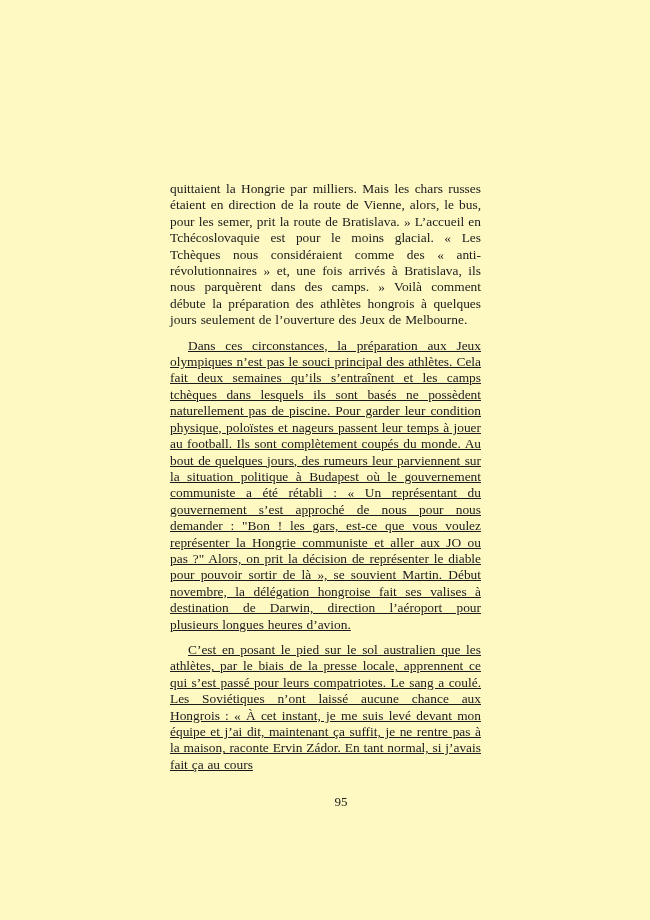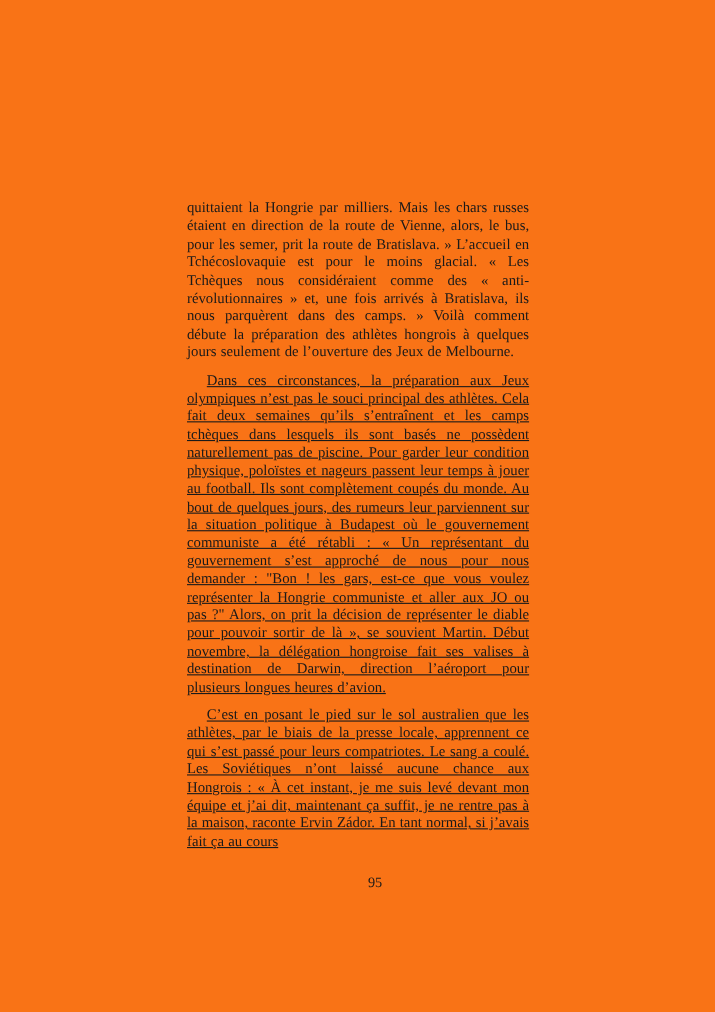--- a/index.html
+++ b/index.html
@@ -4,21 +4,21 @@
   <style>
     html, body {
       margin: 0;
       padding: 0;
       background: #ffffff;
     }
     .page {
       position: relative;
       width: 650px;
       height: 920px;
-      background: #f97316;
+      background: #fef9c3;
       overflow: hidden;
       font-family: "Liberation Serif", "DejaVu Serif", serif;
       color: #1a1a1a;
     }
     .text-block {
       position: absolute;
       left: 170px;
       top: 181px;
       width: 311px;
     }

